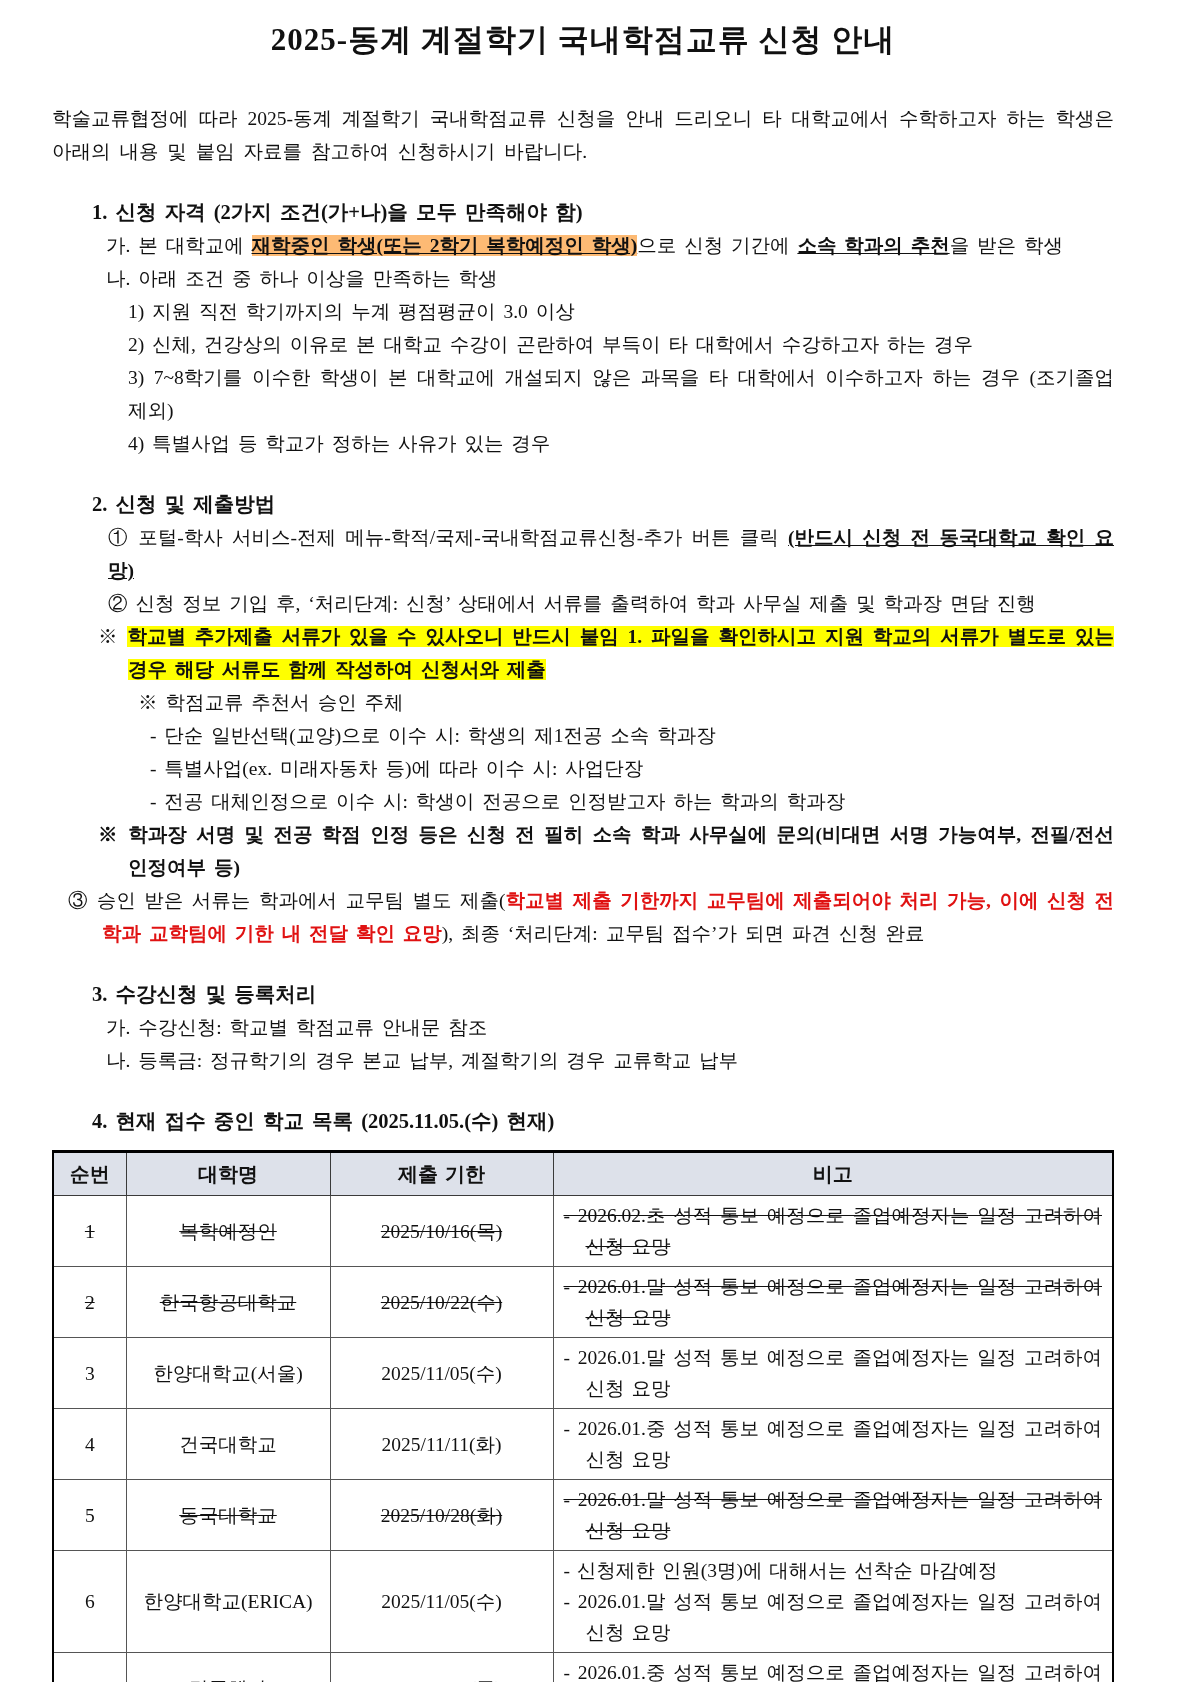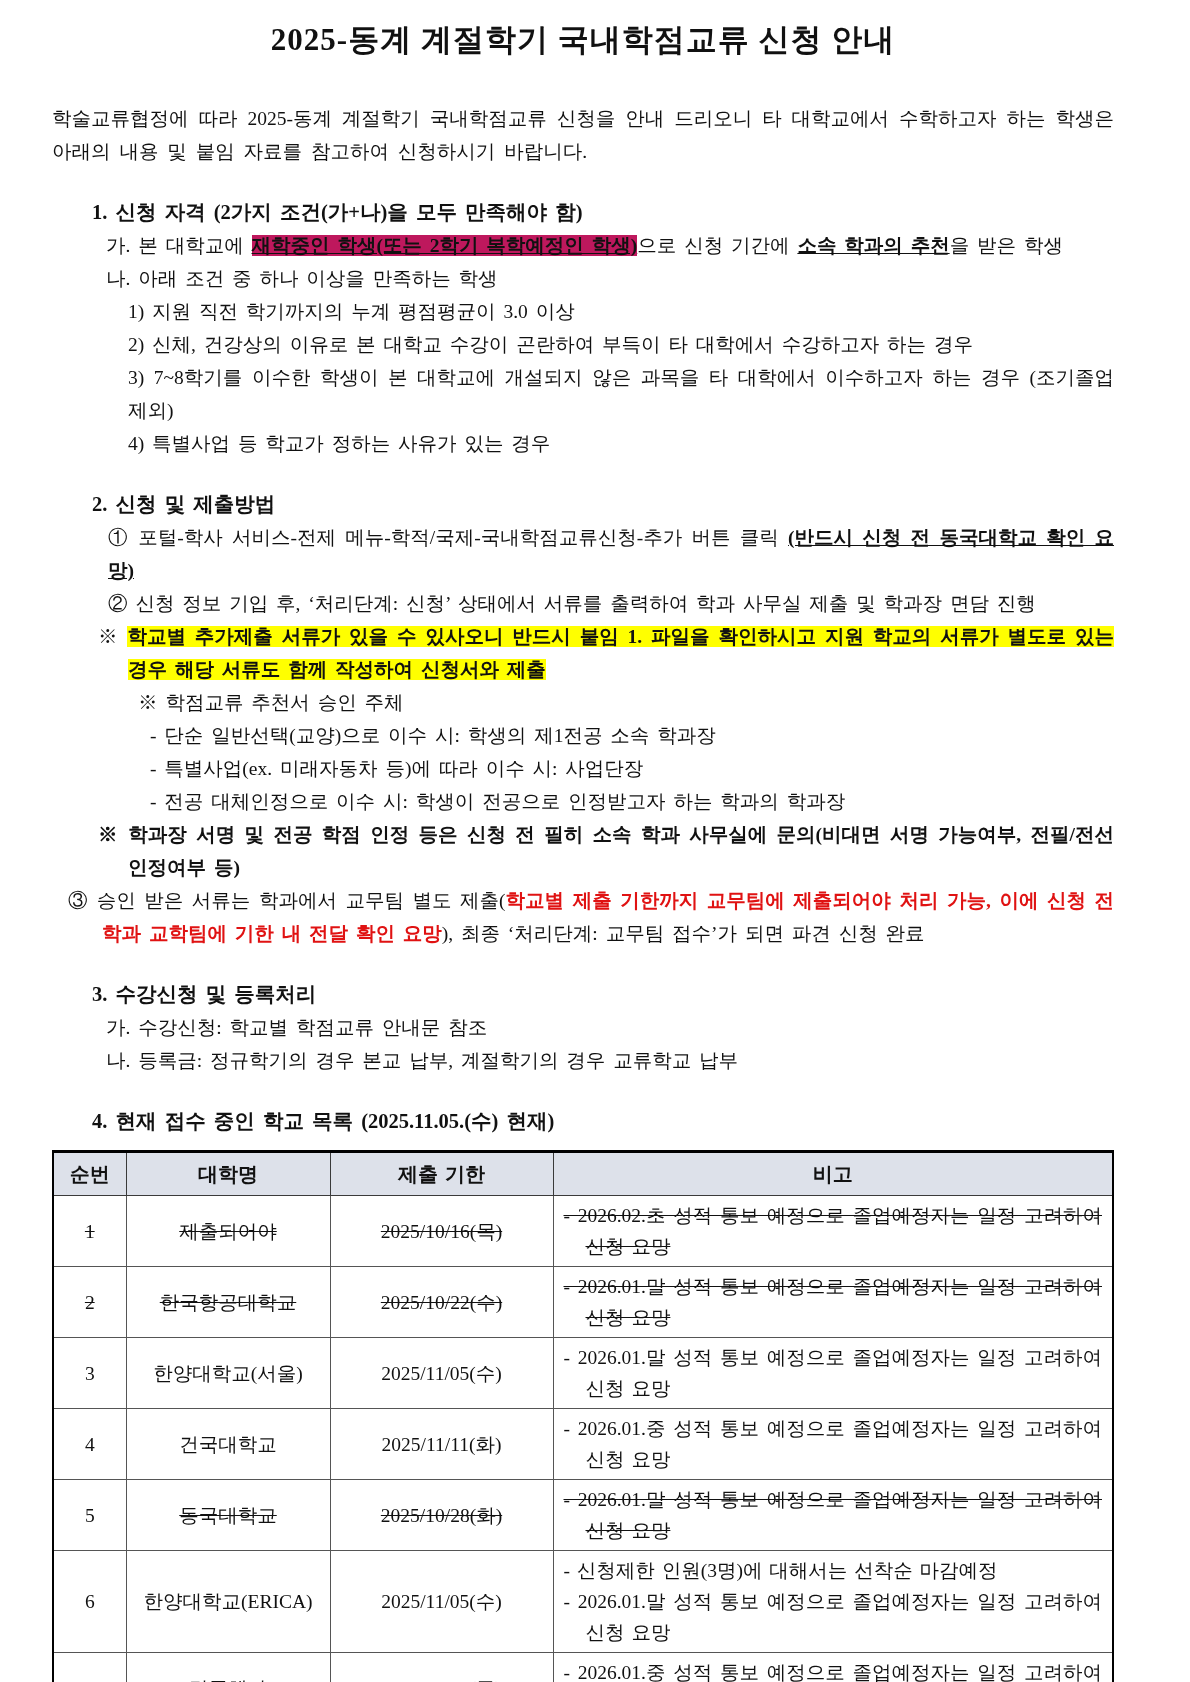--- a/index.html
+++ b/index.html
@@ -27,21 +27,21 @@
   .sec { margin-top:28px; }
   .sec-heading { font-weight:bold; font-size:20.5px; }
   .line { text-align:justify; word-spacing:3px;margin-left:40px; }
   .ind1 { padding-left:14px; }
   .ind2 { padding-left:36px; }
   .ind-circ { padding-left:16px; }
   .ind-star { padding-left:46px; }
   .ind-dash { padding-left:58px; }
   .hang { text-indent:-34px; margin-left:34px; }
   .hang-star { text-indent:-30px; margin-left:30px; }
-  .hl-u { background:#be185d; font-weight:bold; text-decoration:underline; }
+  .hl-u { background:#fdba74; font-weight:bold; text-decoration:underline; }
   .hl { background:#ffff00; font-weight:bold; }
   .bold { font-weight:bold; }
   .bold-u { font-weight:bold; text-decoration:underline; }
   .red { color:#e01212; font-weight:bold; }
   .schools-table {
     width:100%;
     border-collapse:collapse;
     margin-top:12px;
     border:2px solid #000;
     border-top:3px solid #000;
@@ -133,21 +133,21 @@
         <tr>
           <th>순번</th>
           <th>대학명</th>
           <th>제출 기한</th>
           <th>비고</th>
         </tr>
       </thead>
       <tbody>
         <tr>
           <td class="strike">1</td>
-          <td class="strike">제출되어야</td>
+          <td class="strike">복학예정인</td>
           <td class="strike">2025/10/16(목)</td>
           <td class="note-cell">
             <div class="note-line strike">- 2026.02.초 성적 통보 예정으로 졸업예정자는 일정 고려하여 신청 요망</div>
           </td>
         </tr>
         <tr>
           <td class="strike">2</td>
           <td class="strike">한국항공대학교</td>
           <td class="strike">2025/10/22(수)</td>
           <td class="note-cell">

